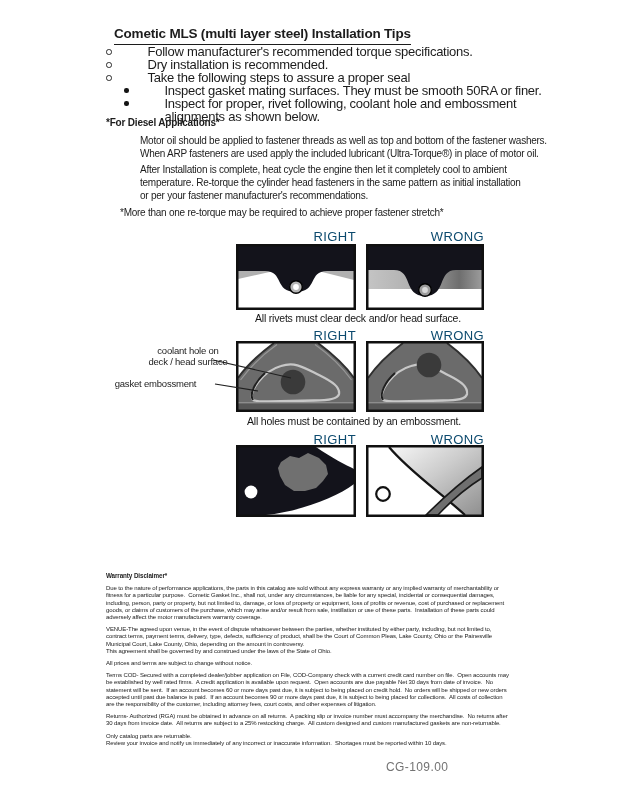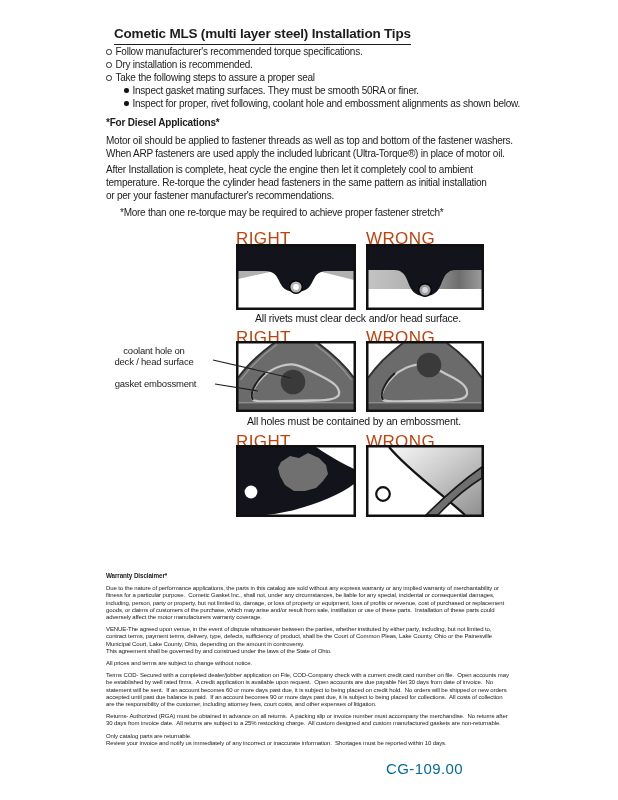--- a/index.html
+++ b/index.html
@@ -1,34 +1,34 @@
 <!DOCTYPE html>
 <html><head>
 <meta charset="utf-8">
 <style>
   html,body{margin:0;padding:0;background:#ffffff;}
   .page{position:relative;width:618px;height:800px;background:#ffffff;overflow:hidden;
         font-family:"Liberation Sans",sans-serif;color:#1c1c1c;}
   .abs{position:absolute;}
-  .pre{white-space:pre-wrap;}
+  .pre{white-space:pre-wrap;margin-left:34px;}
   .title{font-size:13.5px;font-weight:bold;letter-spacing:-0.2px;
          border-bottom:1.6px solid #1c1c1c;padding-bottom:2.5px;display:inline-block;}
   .body-text{font-size:10px;line-height:13px;letter-spacing:-0.25px;}
-  .bullet-line{display:flex;align-items:flex-start;line-height:13px;font-size:10px;letter-spacing:-0.25px;}
+  .bullet-line{display:flex;align-items:flex-start;line-height:13px;font-size:13px;letter-spacing:-0.25px;gap:32px;}
   .o-marker{flex:0 0 auto;width:3.5px;height:3.5px;border:1px solid #2b2b2b;border-radius:50%;margin:4px 4px 0 0;}
   .dot-marker{flex:0 0 auto;width:4.5px;height:4.5px;background:#141414;border-radius:50%;margin:4px 4px 0 0;}
   .sub{margin-left:18px;}
   .h2{font-size:10px;font-weight:bold;letter-spacing:-0.2px;}
-  .fig-label{font-size:17px;font-weight:500;letter-spacing:0.4px;text-align:left;color:#c2410c;}
+  .fig-label{font-size:13px;font-weight:500;letter-spacing:0.4px;text-align:right;color:#0c4a6e;}
   .caption{font-size:10.5px;letter-spacing:-0.2px;font-weight:500;color:#151515;}
   .small-label{font-size:9.5px;line-height:11px;letter-spacing:-0.2px;text-align:center;}
   .fine{font-size:6px;line-height:7.2px;letter-spacing:-0.1px;color:#222;}
   .fine p{margin:0 0 5px 0;}
   .fine .fh{font-weight:bold;font-size:6.3px;margin:0 0 6px 0;}
-  .footer-code{font-size:15px;letter-spacing:0.4px;color:#0369a1;}
+  .footer-code{font-size:12px;letter-spacing:0.4px;color:#737373;}
   svg{display:block;}
   .overlay{pointer-events:none;z-index:5;}
 </style>
 </head>
 <body>
 
 <div class="page">
 
   <div class="abs" style="left:114px;top:24px;">
     <span class="title">Cometic MLS (multi layer steel) Installation Tips</span>

